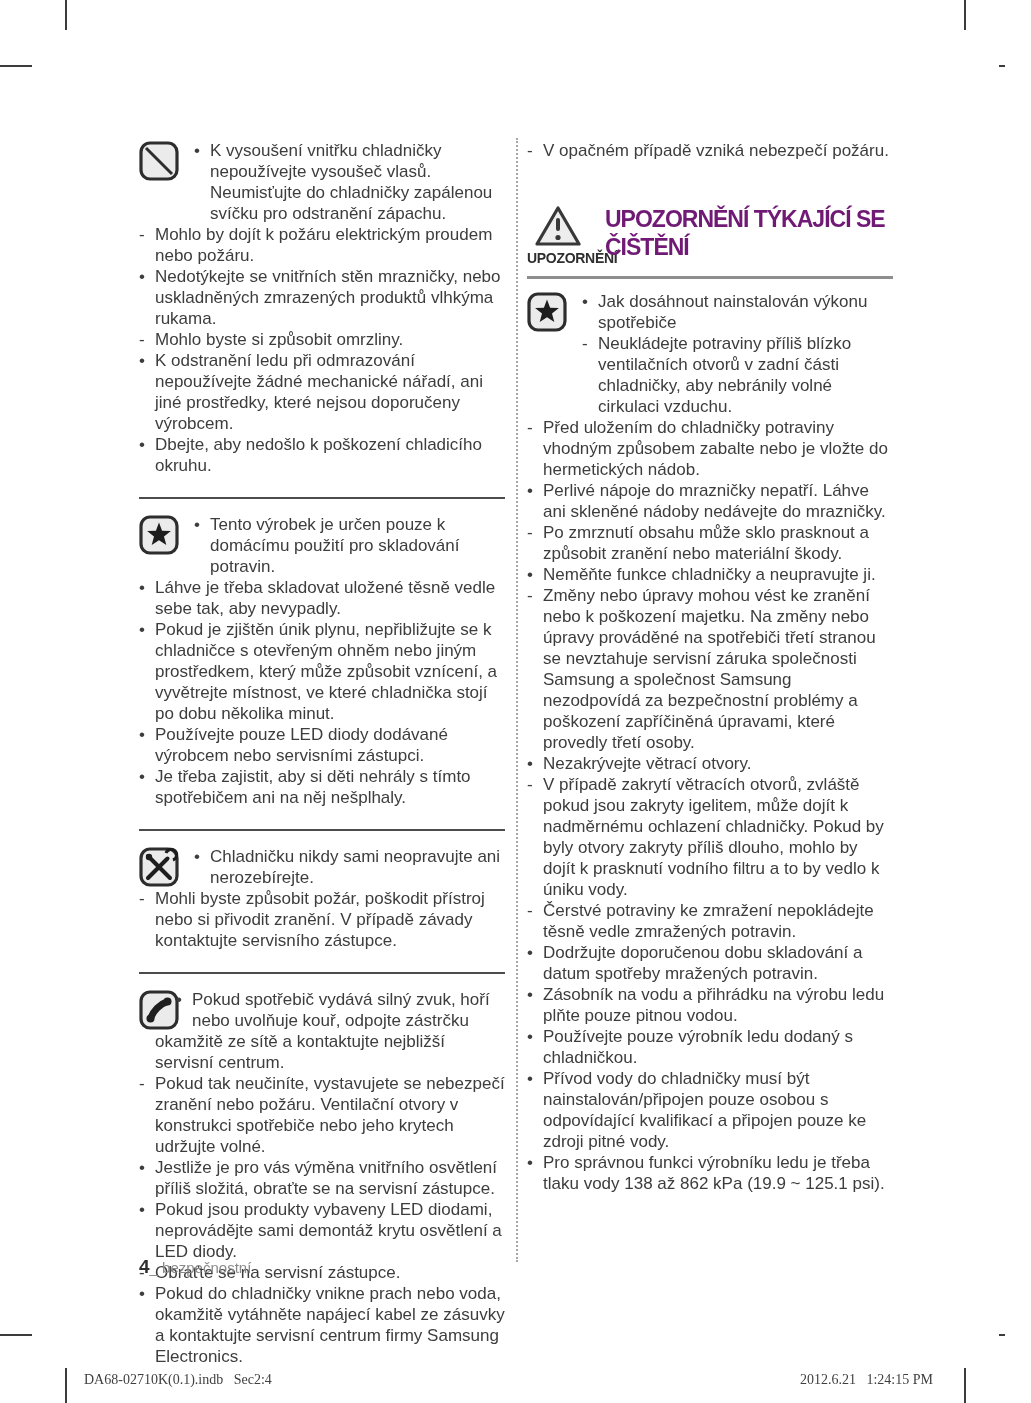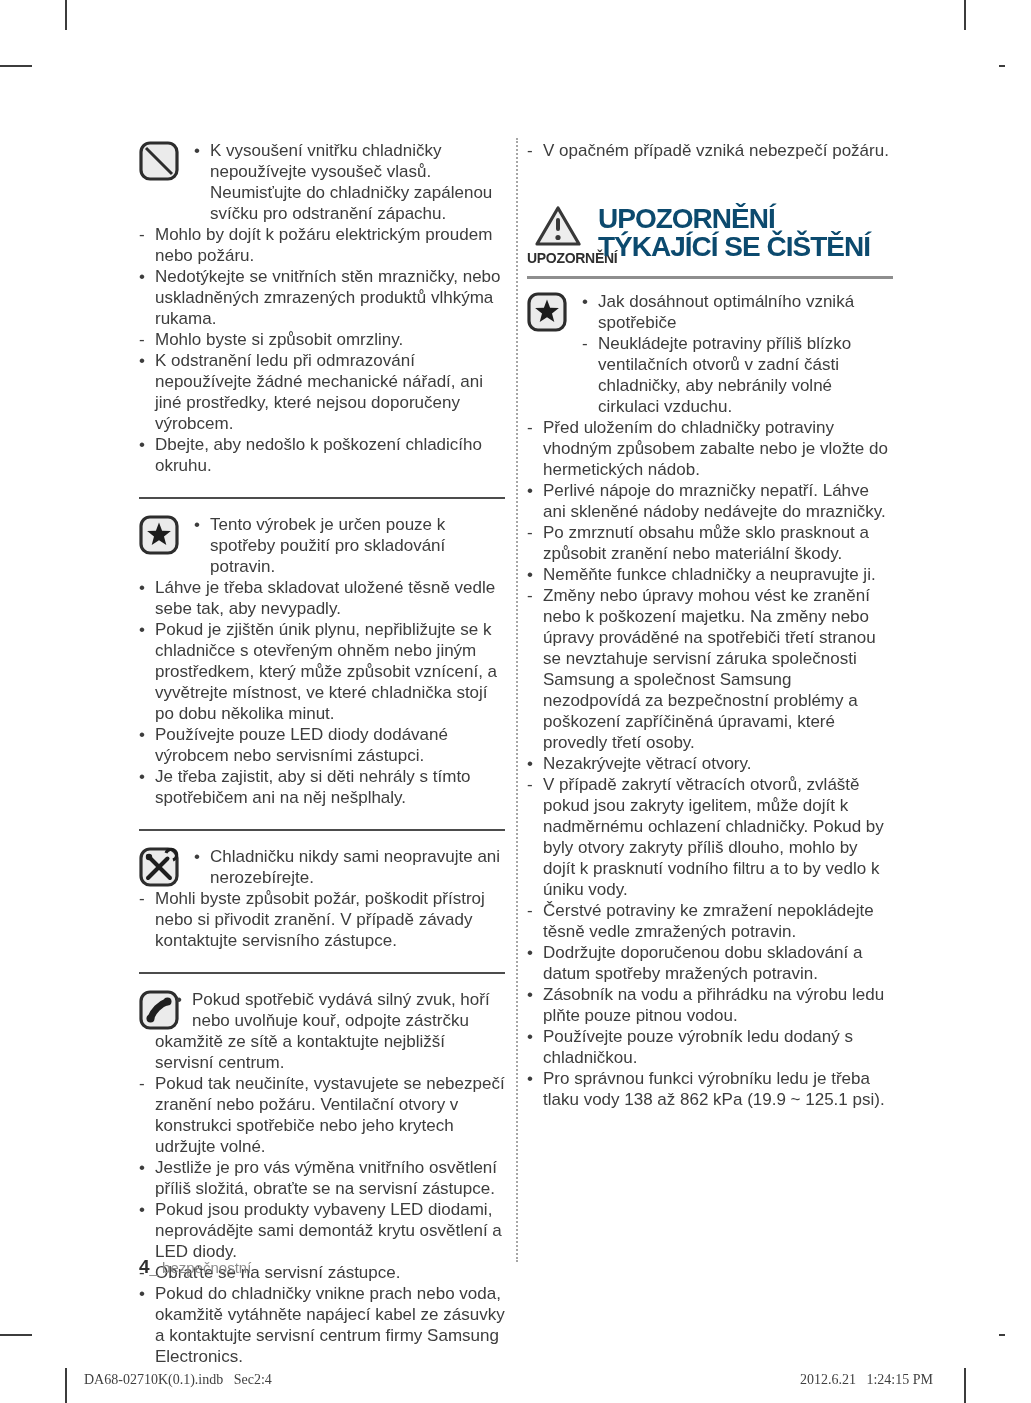--- a/index.html
+++ b/index.html
@@ -20,22 +20,22 @@
   .float-icon{float:left;width:40px;height:40px;margin:1px 13px 0 0;}
   .sec-rule{height:2px;background:#4c4c4c;margin:21px 0 15px 0;}
   
   .item{margin:0;padding-left:16px;text-indent:-16px;}
   .item .mk{display:inline-block;width:16px;text-indent:0;}
   .item.lead{margin-left:55px;}
   
   .warn-head{display:flex;align-items:flex-start;margin-top:42px;}
   .warn-icon-wrap{width:62px;flex:0 0 62px;text-align:center;padding-top:2px;}
   .warn-label{font-size:14px;font-weight:bold;color:#2e2e2e;letter-spacing:-0.3px;margin-top:1px;}
-  .warn-title{margin:2px 0 0 9px;font-size:28px;line-height:28px;font-weight:bold;
-              color:#0c4a6e;letter-spacing:-1px;width:292px;}
+  .warn-title{margin:2px 0 0 16px;font-size:23px;line-height:28px;font-weight:bold;
+              color:#701a75;letter-spacing:-1px;width:292px;}
   .head-rule{height:3px;background:#8e8e8e;margin:7px 0 12px 0;}
   
   .page-num-line{position:absolute;left:139px;top:1256px;font-size:15px;color:#8a8a8a;}
   .page-num-line .num{font-size:19px;font-weight:bold;color:#2f2f2f;}
   .print-foot{position:absolute;top:1372px;font-family:"Liberation Serif",serif;
               font-size:14px;color:#3f3f3f;white-space:pre;}
   .print-foot.left{left:84px;}
   .print-foot.right{right:72px;text-align:right;}
   svg{display:block;}
 </style>
@@ -74,21 +74,21 @@
 
     <div class="sec-rule"></div>
 
     <div class="sec">
       <span class="abs-icon">
         <svg width="40" height="40" viewBox="0 0 40 40">
           <rect x="2" y="2" width="36" height="36" rx="9" fill="#ebebeb" stroke="#2d2d2d" stroke-width="3.2"></rect>
           <polygon points="20,7.5 23.1,15.7 31.9,16.1 25,21.6 27.3,30.1 20,25.3 12.7,30.1 15,21.6 8.1,16.1 16.9,15.7" fill="#1d1d1d"></polygon>
         </svg>
       </span>
-      <p class="item lead"><span class="mk">•</span><span>Tento výrobek je určen pouze k spotřeby použití pro skladování potravin.</span></p>
+      <p class="item lead"><span class="mk">•</span><span>Tento výrobek je určen pouze k domácímu použití pro skladování potravin.</span></p>
       <p class="item"><span class="mk">•</span><span>Láhve je třeba skladovat uložené těsně vedle sebe tak, aby nevypadly.</span></p>
       <p class="item"><span class="mk">•</span><span>Pokud je zjištěn únik plynu, nepřibližujte se k chladničce s otevřeným ohněm nebo jiným prostředkem, který může způsobit vznícení, a vyvětrejte místnost, ve které chladnička stojí po dobu několika minut.</span></p>
       <p class="item"><span class="mk">•</span><span>Používejte pouze LED diody dodávané výrobcem nebo servisními zástupci.</span></p>
       <p class="item"><span class="mk">•</span><span>Je třeba zajistit, aby si děti nehrály s tímto spotřebičem ani na něj nešplhaly.</span></p>
     </div>
 
     <div class="sec-rule"></div>
 
     <div class="sec">
       <span class="abs-icon">
@@ -143,33 +143,34 @@
     </div>
     <div class="head-rule"></div>
 
     <div class="sec">
       <span class="abs-icon">
         <svg width="40" height="40" viewBox="0 0 40 40">
           <rect x="2" y="2" width="36" height="36" rx="9" fill="#ebebeb" stroke="#2d2d2d" stroke-width="3.2"></rect>
           <polygon points="20,7.5 23.1,15.7 31.9,16.1 25,21.6 27.3,30.1 20,25.3 12.7,30.1 15,21.6 8.1,16.1 16.9,15.7" fill="#1d1d1d"></polygon>
         </svg>
       </span>
-      <p class="item lead"><span class="mk">•</span><span>Jak dosáhnout optimálního vzniká spotřebiče</span></p>
+      <p class="item lead"><span class="mk">•</span><span>Jak dosáhnout nainstalován výkonu spotřebiče</span></p>
       <p class="item lead"><span class="mk">-</span><span>Neukládejte potraviny příliš blízko ventilačních otvorů v zadní části chladničky, aby nebránily volné cirkulaci vzduchu.</span></p>
       <p class="item"><span class="mk">-</span><span>Před uložením do chladničky potraviny vhodným způsobem zabalte nebo je vložte do hermetických nádob.</span></p>
       <p class="item"><span class="mk">•</span><span>Perlivé nápoje do mrazničky nepatří. Láhve ani skleněné nádoby nedávejte do mrazničky.</span></p>
       <p class="item"><span class="mk">-</span><span>Po zmrznutí obsahu může sklo prasknout a způsobit zranění nebo materiální škody.</span></p>
       <p class="item"><span class="mk">•</span><span>Neměňte funkce chladničky a neupravujte ji.</span></p>
       <p class="item"><span class="mk">-</span><span>Změny nebo úpravy mohou vést ke zranění nebo k poškození majetku. Na změny nebo úpravy prováděné na spotřebiči třetí stranou se nevztahuje servisní záruka společnosti Samsung a společnost Samsung nezodpovídá za bezpečnostní problémy a poškození zapříčiněná úpravami, které provedly třetí osoby.</span></p>
       <p class="item"><span class="mk">•</span><span>Nezakrývejte větrací otvory.</span></p>
       <p class="item"><span class="mk">-</span><span>V případě zakrytí větracích otvorů, zvláště pokud jsou zakryty igelitem, může dojít k nadměrnému ochlazení chladničky. Pokud by byly otvory zakryty příliš dlouho, mohlo by dojít k prasknutí vodního filtru a to by vedlo k úniku vody.</span></p>
       <p class="item"><span class="mk">-</span><span>Čerstvé potraviny ke zmražení nepokládejte těsně vedle zmražených potravin.</span></p>
       <p class="item"><span class="mk">•</span><span>Dodržujte doporučenou dobu skladování a datum spotřeby mražených potravin.</span></p>
       <p class="item"><span class="mk">•</span><span>Zásobník na vodu a přihrádku na výrobu ledu plňte pouze pitnou vodou.</span></p>
       <p class="item"><span class="mk">•</span><span>Používejte pouze výrobník ledu dodaný s chladničkou.</span></p>
+      <p class="item"><span class="mk">•</span><span>Přívod vody do chladničky musí být nainstalován/připojen pouze osobou s odpovídající kvalifikací a připojen pouze ke zdroji pitné vody.</span></p>
       <p class="item"><span class="mk">•</span><span>Pro správnou funkci výrobníku ledu je třeba tlaku vody 138 až 862 kPa (19.9 ~ 125.1 psi).</span></p>
     </div>
   </div>
 
   <div class="page-num-line">
     <span class="num">4</span><span>_ bezpečnostní</span>
   </div>
 
   <div class="print-foot left">DA68-02710K(0.1).indb   Sec2:4</div>
   <div class="print-foot right">2012.6.21   1:24:15 PM</div>

